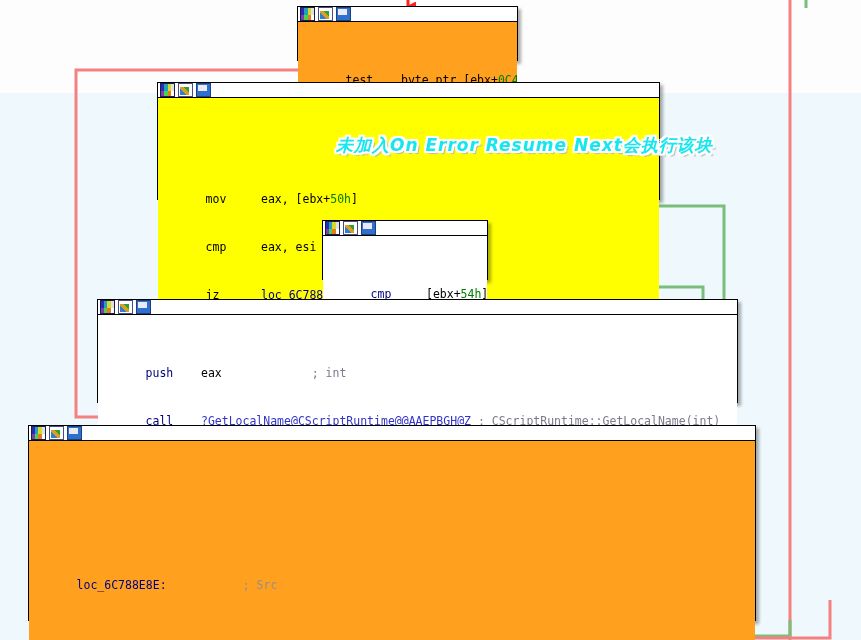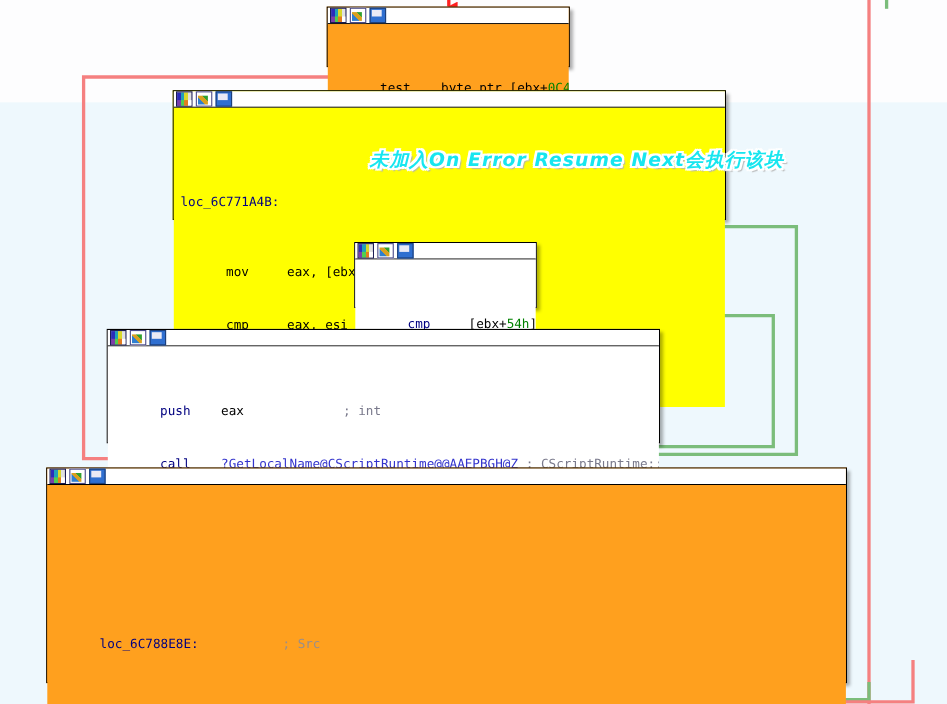--- a/index.html
+++ b/index.html
@@ -165,21 +165,20 @@
 </div>
 
 <div class="node yellow" style="left:157px;top:82px;width:503px;height:118px;">
   <div class="node-title">
     <span class="tbicon ti-colors"></span>
     <span class="tbicon ti-chart"></span>
     <span class="tbicon ti-screen"></span>
   </div>
   <div class="node-body">
     <span class="ln pad"></span>
-    <span class="ln"><span class="loc">loc_6C771A4B:</span></span>
     <span class="ln">
       <span class="mn">mov</span><span class="mn">     </span><span class="reg">eax, [ebx+</span><span class="num">50h</span><span class="reg">]</span>
     </span>
     <span class="ln">
       <span class="mn">cmp</span><span class="mn">     </span><span class="reg">eax, esi</span>
     </span>
     <span class="ln">
       <span class="mn">jz</span><span class="mn">      </span><span class="loc">loc_6C788E8E</span>
     </span>
   </div>
@@ -196,21 +195,21 @@
   <div class="node-body">
     <span class="ln">
       <span class="mn">cmp</span><span class="mn">     </span><span class="reg">[ebx+</span><span class="num">54h</span><span class="reg">], esi</span>
     </span>
     <span class="ln">
       <span class="mn">jnz</span><span class="mn">     </span><span class="loc">loc_6C788E8E</span>
     </span>
   </div>
 </div>
 
-<div class="node white" style="left:97px;top:299px;width:503px;height:104px;">
+<div class="node white" style="left:97px;top:299px;width:641px;height:104px;">
   <div class="node-title">
     <span class="tbicon ti-colors"></span>
     <span class="tbicon ti-chart"></span>
     <span class="tbicon ti-screen"></span>
   </div>
   <div class="node-body">
     <span class="ln">
       <span class="mn">push</span><span class="mn">    </span><span class="reg">eax</span><span class="mn">             </span><span class="cmt">; int</span>
     </span>
     <span class="ln">
@@ -218,21 +217,21 @@
     </span>
     <span class="ln">
       <span class="mn">mov</span><span class="mn">     </span><span class="reg">[ebx+</span><span class="num">54h</span><span class="reg">], eax</span>
     </span>
     <span class="ln">
       <span class="mn">jmp</span><span class="mn">     </span><span class="loc">loc_6C788E8E</span>
     </span>
   </div>
 </div>
 
-<div class="node orange" style="left:42px;top:425px;width:728px;height:196px;">
+<div class="node orange" style="left:28px;top:425px;width:728px;height:196px;">
   <div class="node-title">
     <span class="tbicon ti-colors"></span>
     <span class="tbicon ti-chart"></span>
     <span class="tbicon ti-screen"></span>
   </div>
   <div class="node-body">
     <span class="ln pad"></span>
     <span class="ln pad"></span>
     <span class="ln">
       <span class="loc">loc_6C788E8E:</span><span class="mn">           </span><span class="cmt">; Src</span>

